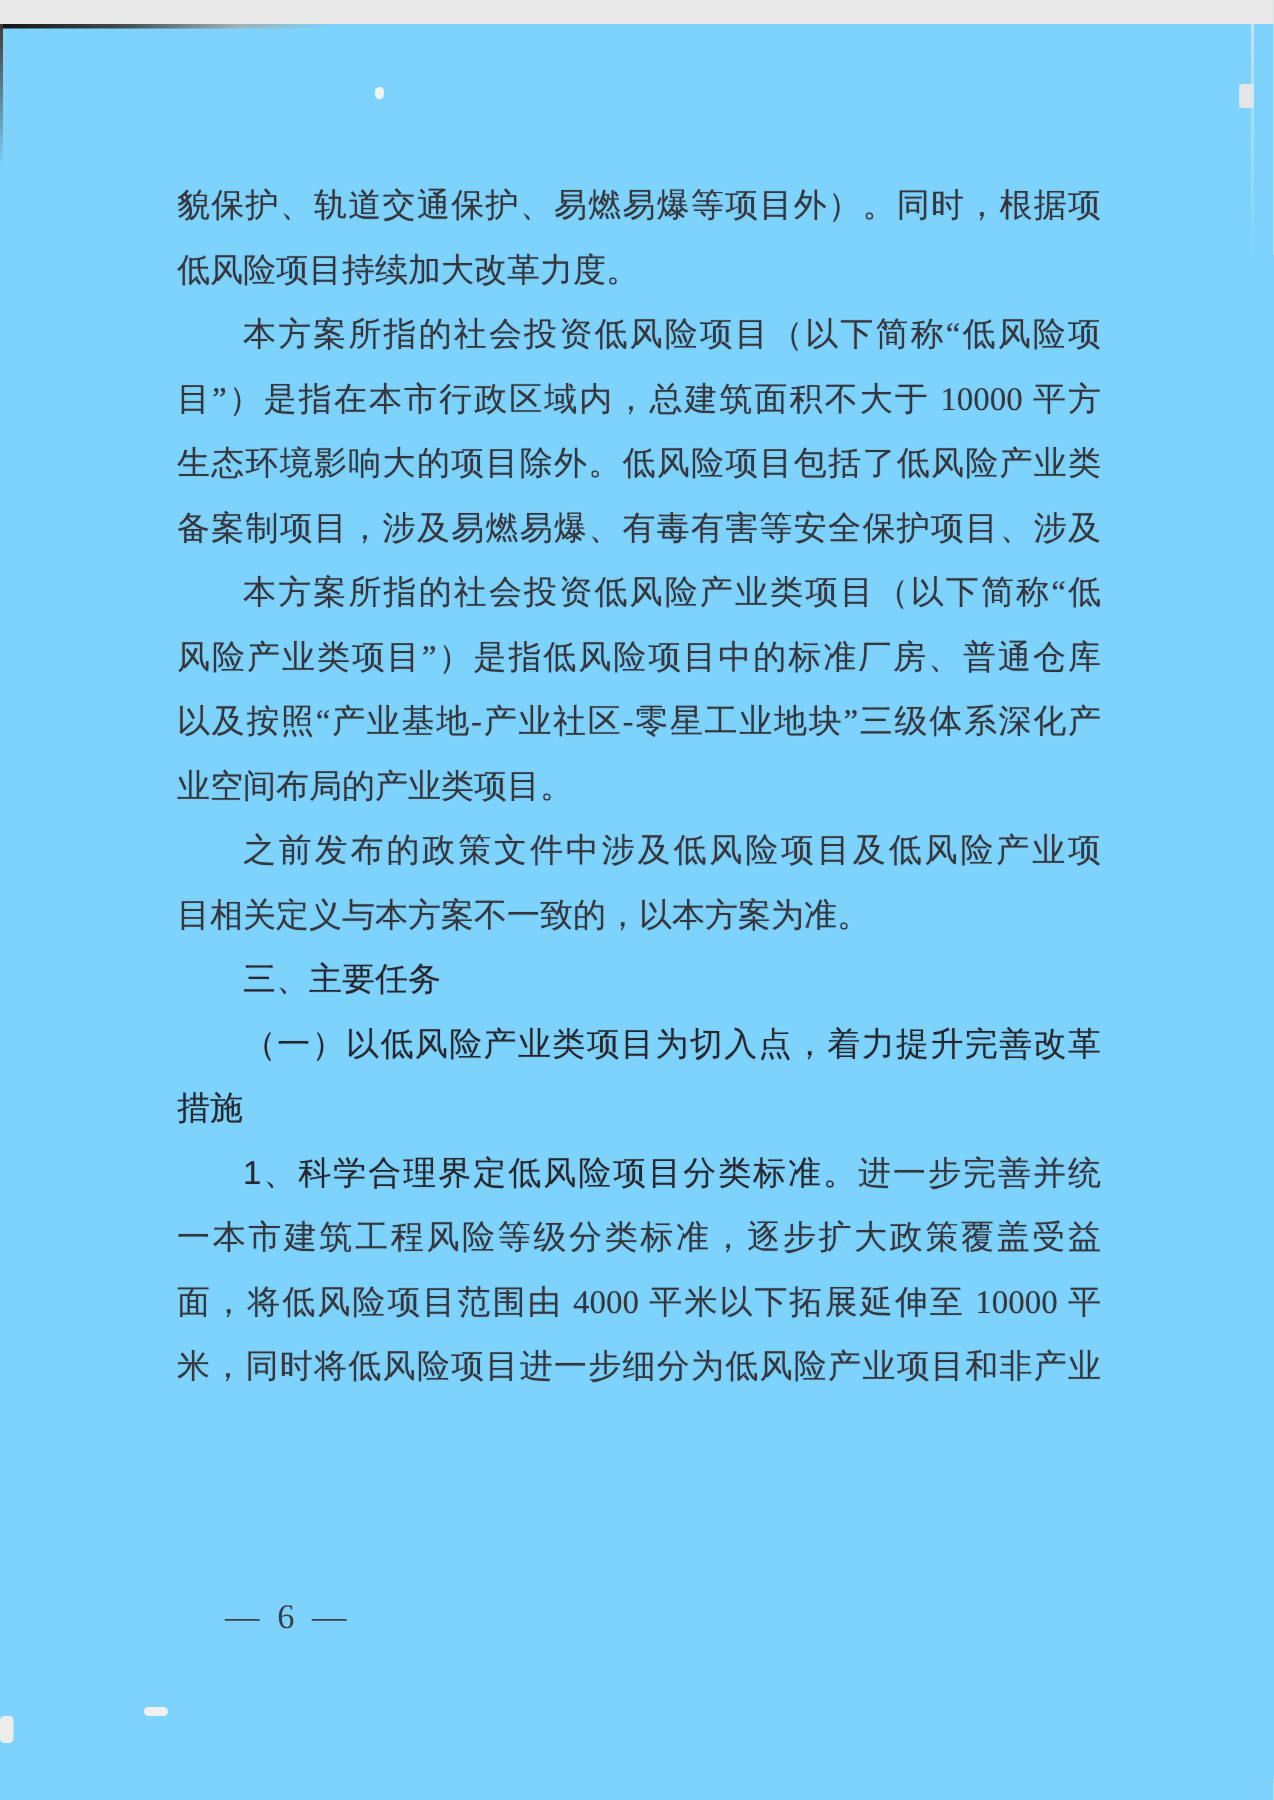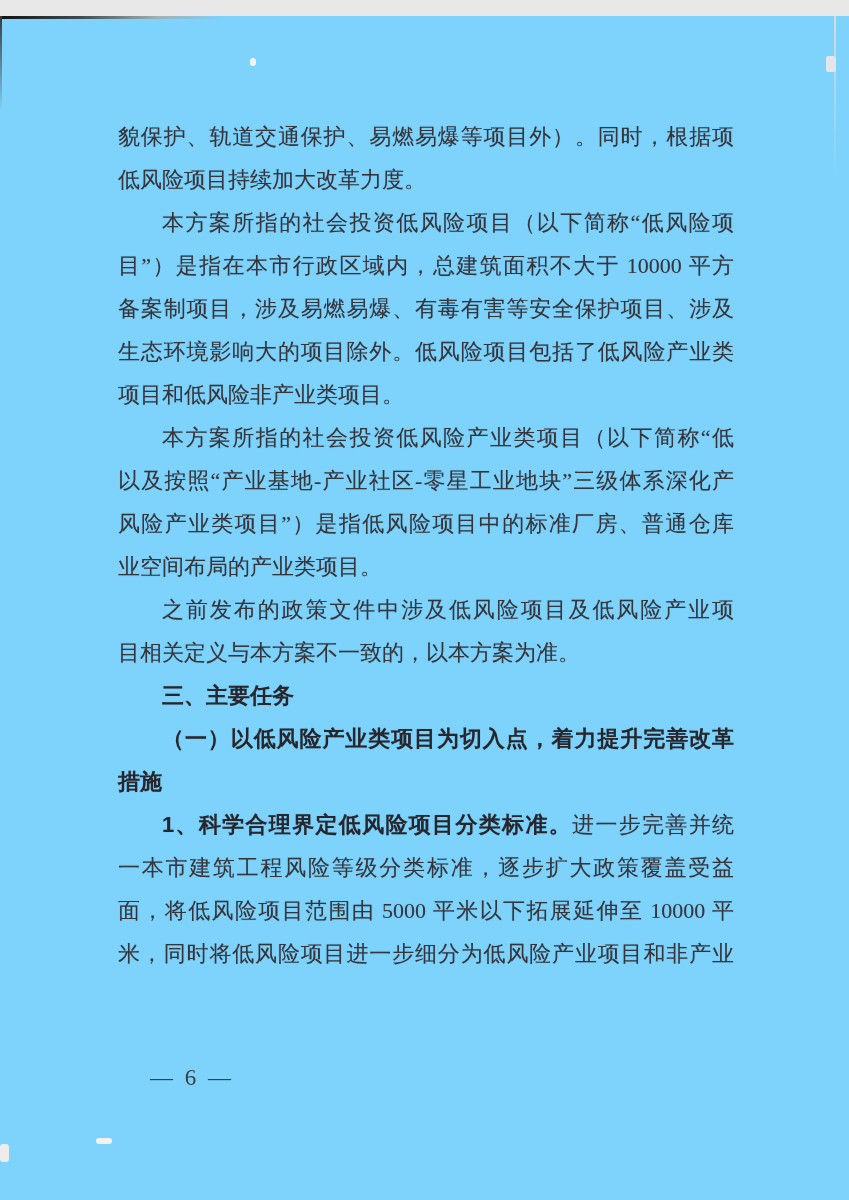--- a/index.html
+++ b/index.html
@@ -38,21 +38,21 @@
   .line {
     height:43px; line-height:43px;
     font-size:22px;
     white-space:nowrap;
   }
   .j { text-align:justify; text-align-last:justify; white-space:normal; overflow:hidden; height:43px; }
   .e { text-align:left; text-align-last:left; }
   .ind { text-indent:2em; }
   .hei, .hei span {
     font-family:"Liberation Sans","DejaVu Sans",sans-serif;
-    font-weight:700;
+    font-weight:400;
     color:#26262c;
   }
   .line .reg {
     font-family:Liberation Serif, serif;
     font-weight:400;
     color:#35353c;
   }
   .pagenum {
     position:absolute; left:150px; top:1046px;
     font-size:23px; line-height:32px;
@@ -71,33 +71,32 @@
   <div class="smudge-a"></div>
   <div class="smudge-b"></div>
   <div class="smudge-c"></div>
   <div class="smudge-d"></div>
 
   <div class="doc">
     <div class="line j">貌保护、轨道交通保护、易燃易爆等项目外）。同时，根据项</div>
     <div class="line e">低风险项目持续加大改革力度。</div>
     <div class="line j ind">本方案所指的社会投资低风险项目（以下简称“低风险项</div>
     <div class="line j">目”）是指在本市行政区域内，总建筑面积不大于 10000 平方</div>
+    <div class="line j">生态环境影响大的项目除外。低风险项目包括了低风险产业类</div>
     <div class="line j">备案制项目，涉及易燃易爆、有毒有害等安全保护项目、涉及</div>
-    <div class="line j">生态环境影响大的项目除外。低风险项目包括了低风险产业类</div>
-    <div class="line e">项目和低风险非产业类项目。</div>
     <div class="line j ind">本方案所指的社会投资低风险产业类项目（以下简称“低</div>
+    <div class="line j">风险产业类项目”）是指低风险项目中的标准厂房、普通仓库</div>
     <div class="line j">以及按照“产业基地-产业社区-零星工业地块”三级体系深化产</div>
-    <div class="line j">风险产业类项目”）是指低风险项目中的标准厂房、普通仓库</div>
     <div class="line e">业空间布局的产业类项目。</div>
     <div class="line j ind">之前发布的政策文件中涉及低风险项目及低风险产业项</div>
     <div class="line e">目相关定义与本方案不一致的，以本方案为准。</div>
     <div class="line e ind hei">三、主要任务</div>
     <div class="line j ind hei">（一）以低风险产业类项目为切入点，着力提升完善改革</div>
     <div class="line e hei">措施</div>
     <div class="line j ind"><span class="hei">1、科学合理界定低风险项目分类标准。</span><span class="reg">进一步完善并统</span></div>
     <div class="line j">一本市建筑工程风险等级分类标准，逐步扩大政策覆盖受益</div>
-    <div class="line j">面，将低风险项目范围由 5000 平米以下拓展延伸至 10000 平</div>
+    <div class="line j">面，将低风险项目范围由 4000 平米以下拓展延伸至 10000 平</div>
     <div class="line j">米，同时将低风险项目进一步细分为低风险产业项目和非产业</div>
   </div>
 
   <div class="pagenum">— 6 —</div>
 
 </div>
 
 </body></html>

